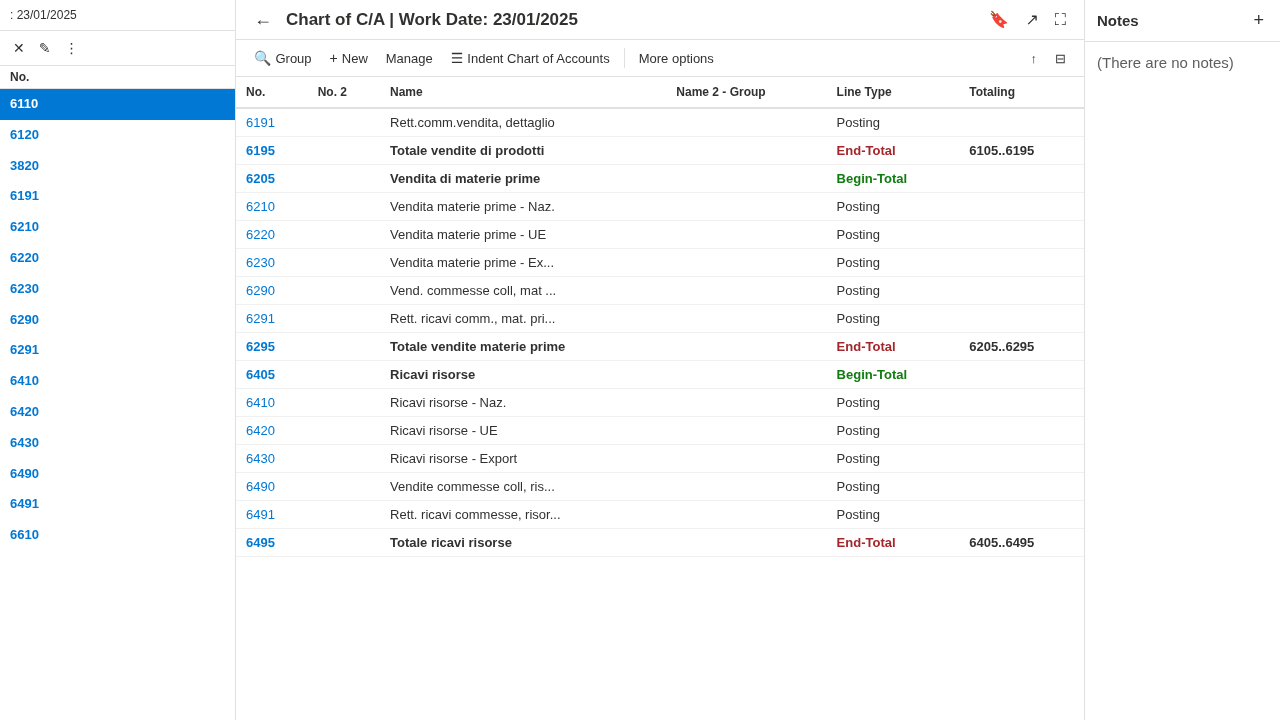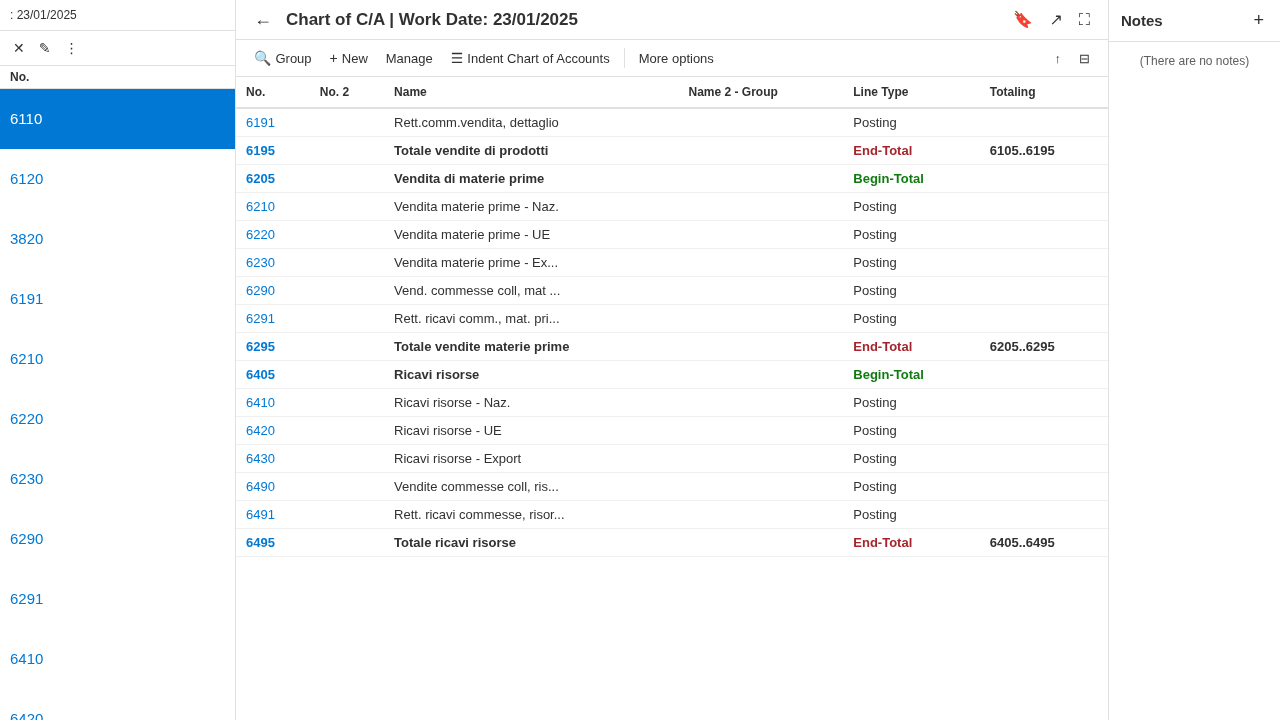--- a/index.html
+++ b/index.html
@@ -1,22 +1,23 @@
 <!DOCTYPE html>
 <html><head>
   <meta charset="utf-8">
   <style>
     * { box-sizing: border-box; margin: 0; padding: 0; }
     body { font-family: 'Segoe UI', Arial, sans-serif; font-size: 13px; background: #f3f2f1; display: flex; height: 720px; overflow: hidden; }
     .sidebar-item {
-      padding: 18px 10px;
+      padding: 5px 10px;
       cursor: pointer;
       color: #0078d4;
-      font-size: 15px;
+      font-size: 13px;
       line-height: 1.6;
+      font-weight: bold;
     }
     .sidebar-item.selected { background: #0078d4; color: #fff; }
 
     
     .main {
       flex: 1;
       display: flex;
       flex-direction: column;
       background: #fff;
       overflow: hidden;
@@ -124,21 +125,21 @@
       padding: 6px 10px;
       font-size: 13px;
       color: #323130;
       white-space: nowrap;
     }
     .row-no { color: #0078d4; font-weight: 400; }
     .row-bold td { font-weight: 700; }
 
     
     .notes-panel {
-      width: 172px;
+      width: 196px;
       border-left: 1px solid #e0e0e0;
       background: #fff;
       display: flex;
       flex-direction: column;
     }
     .notes-header {
       display: flex;
       align-items: center;
       justify-content: space-between;
       padding: 8px 12px;
@@ -150,23 +151,22 @@
     .notes-add-btn {
       background: none;
       border: none;
       cursor: pointer;
       font-size: 18px;
       color: #323130;
       padding: 2px 4px;
     }
     .notes-empty {
       padding: 12px;
-      font-size: 12px;
+      font-size: 15px;
       color: #605e5c;
-      text-align: center;
     }
 
     
     .table-wrapper::-webkit-scrollbar { width: 8px; }
     .table-wrapper::-webkit-scrollbar-track { background: #f3f2f1; }
     .table-wrapper::-webkit-scrollbar-thumb { background: #c8c6c4; border-radius: 4px; }
   </style>
 </head>
 <body>
 

